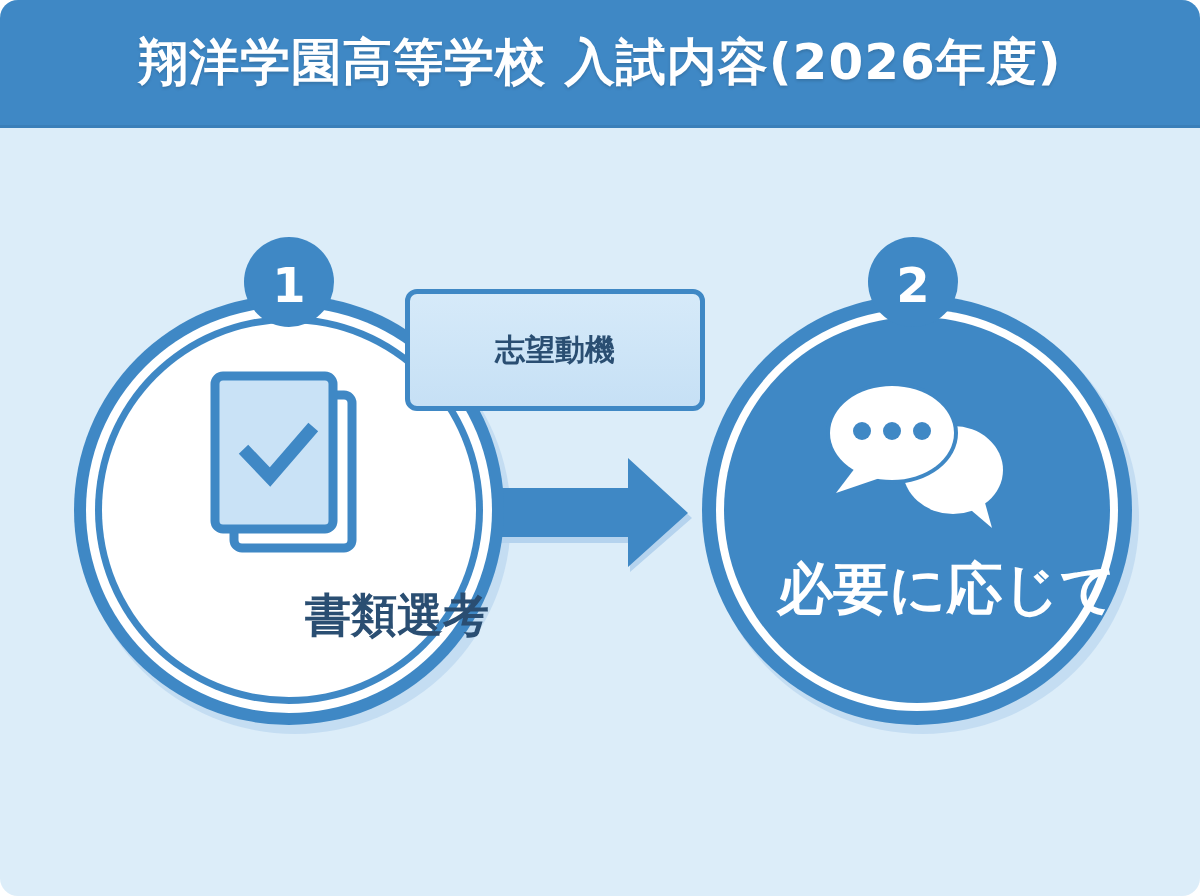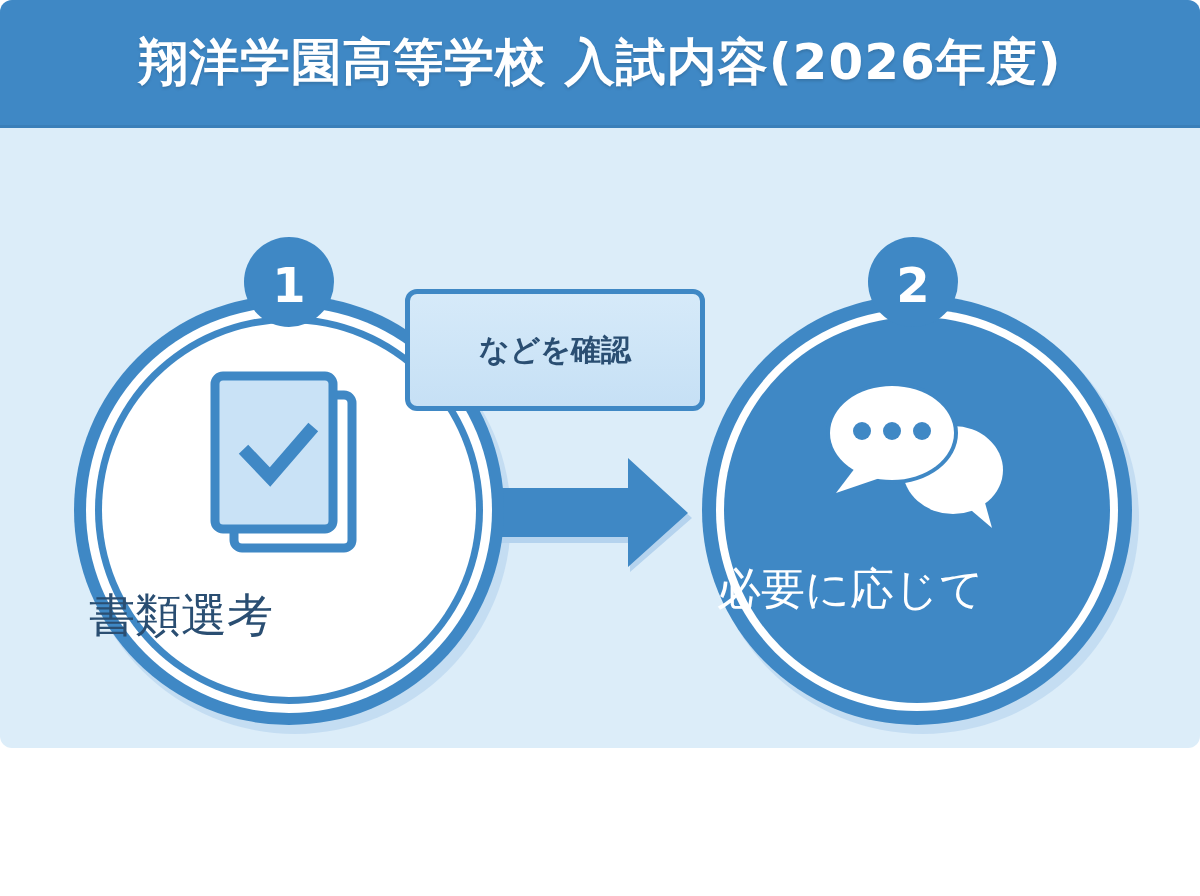--- a/index.html
+++ b/index.html
@@ -2,43 +2,43 @@
 <html><head>
   <meta charset="utf-8">
   <style>
     html, body { margin: 0; padding: 0; }
     body {
       width: 1200px; height: 896px; overflow: hidden;
       background: #ffffff;
       font-family: "DejaVu Sans", "Liberation Sans", sans-serif;
     }
     .frame {
-      position: absolute; left: 0; top: 0; width: 1200px; height: 748px;
-      border-radius: 12px; overflow: hidden;
+      position: absolute; left: 0; top: 0; width: 1200px; height: 896px;
+      border-radius: 18px; overflow: hidden;
       background: #dcedf9;
     }
     .header {
       position: absolute; left: 0; top: 0; width: 1200px; height: 125px;
       background: #3f88c5;
       border-bottom: 3px solid #3a7fb9;
       display: flex; align-items: center; justify-content: center;
     }
     .header-title {
       color: #ffffff; font-weight: bold; font-size: 50px; letter-spacing: 1px;
       text-shadow: 0 2px 3px rgba(0,0,0,0.15);
     }
     svg.diagram { position: absolute; left: 0; top: 0; }
     .label {
-      position: absolute; text-align: left; font-weight: normal;
+      position: absolute; text-align: right; font-weight: bold;
     }
     .step1-label {
       left: 89px; width: 400px; top: 585px; font-size: 46px; color: #2a4e72;
     }
     .step2-label {
-      left: 717px; width: 400px; top: 560px; font-size: 44px; line-height: 58px; color: #ffffff;
+      left: 717px; width: 400px; top: 560px; font-size: 56px; line-height: 58px; color: #ffffff;
     }
     .badge-num {
       position: absolute; width: 90px; text-align: center; color: #ffffff;
       font-weight: bold; font-size: 48px; line-height: 90px;
     }
     .callout {
       position: absolute; left: 405px; top: 289px; width: 300px; height: 122px;
       box-sizing: border-box;
       border: 5px solid #3f88c5; border-radius: 12px;
       background: linear-gradient(#d6eaf9, #c6e0f5);
@@ -98,21 +98,21 @@
       <circle cx="862" cy="431" r="9" fill="#3f88c5"></circle>
       <circle cx="892" cy="431" r="9" fill="#3f88c5"></circle>
       <circle cx="922" cy="431" r="9" fill="#3f88c5"></circle>
     </g>
   </svg>
 
   <div class="badge-num" style="left:244px; top:240px;">1</div>
   <div class="badge-num" style="left:868px; top:240px;">2</div>
 
   <div class="callout">
-    <div>などを確認</div>
+    <div>志望動機</div>
   </div>
 
   <div class="label step1-label">書類選考</div>
 
   <div class="label step2-label">
     <div>必要に応じて</div>
   </div>
 
 </div>
 

